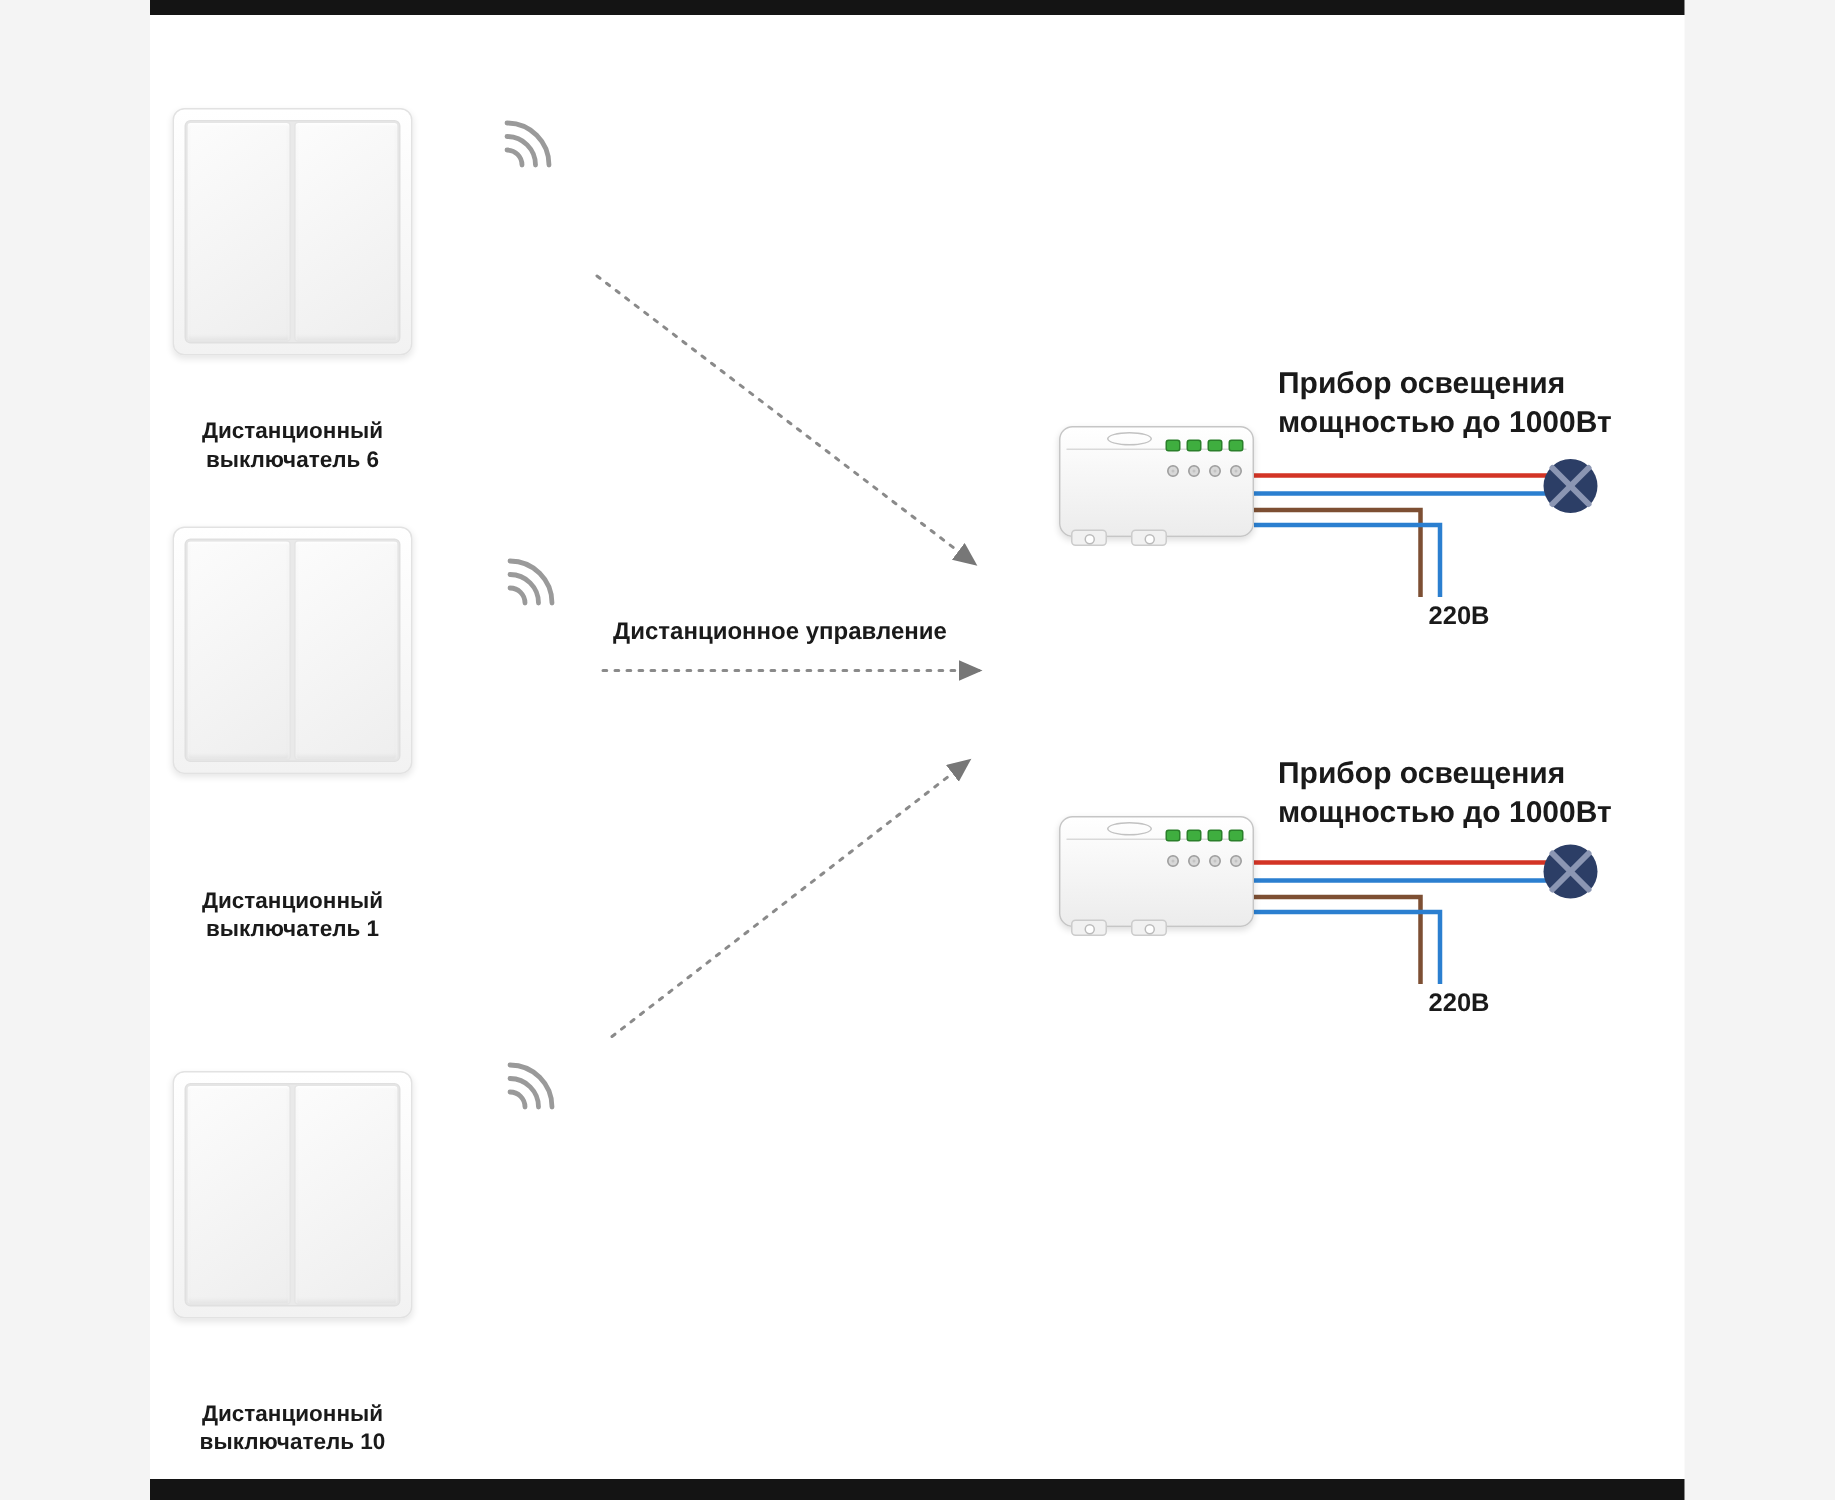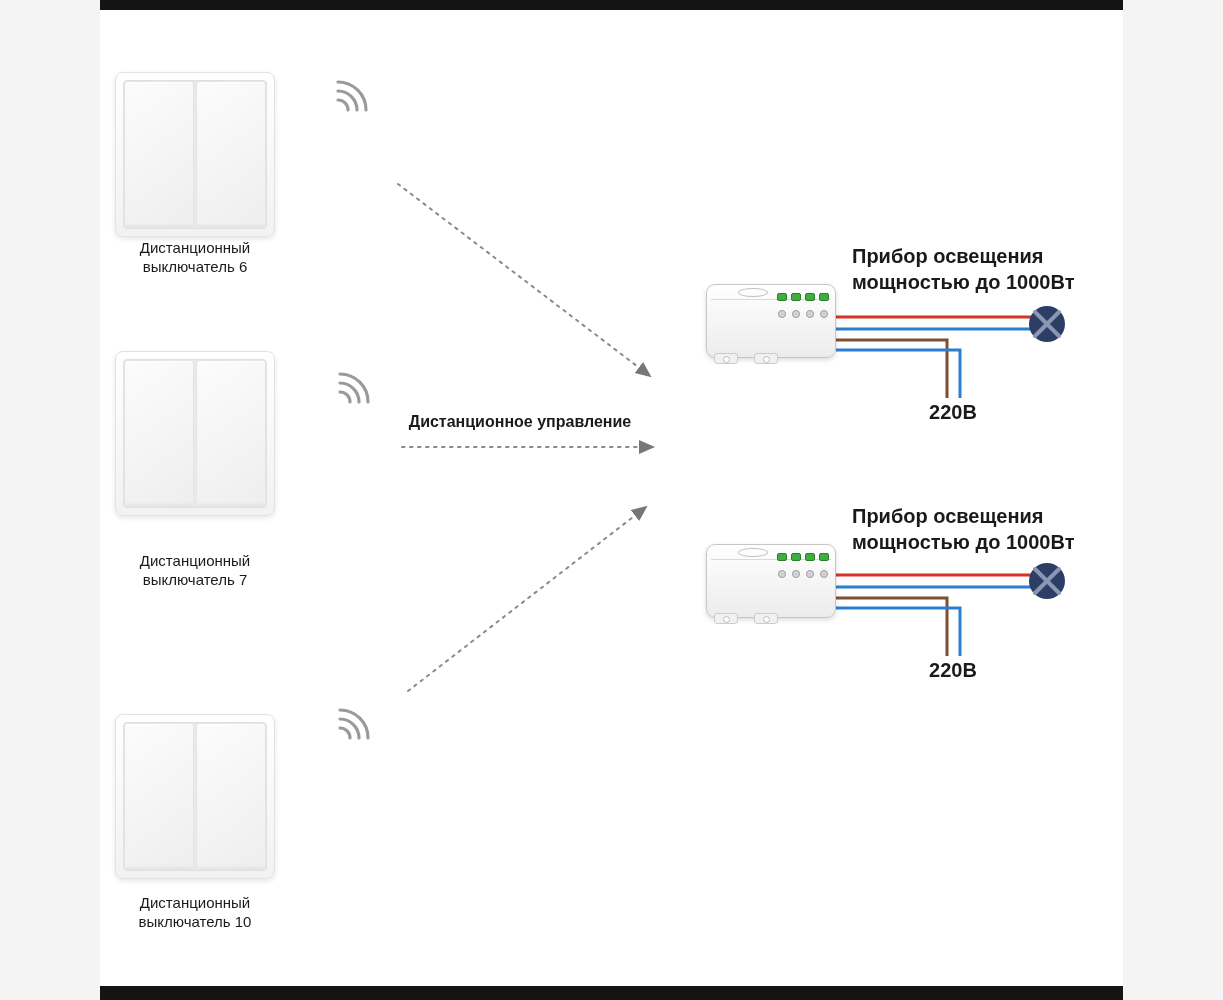--- a/index.html
+++ b/index.html
@@ -49,21 +49,21 @@
     border:1px solid #e0e0e0;
   }
   .rocker{
     flex:1;
     background:linear-gradient(145deg,#fcfcfc 0%,#eeeeee 100%);
     border:1px solid #e5e5e5;border-radius:3px;
     box-shadow:inset 0 1px 2px rgba(255,255,255,.9), inset 0 -2px 3px rgba(0,0,0,.05);
   }
   .switch-label{
     position:absolute;width:190px;text-align:center;
-    font-size:15px;font-weight:normal;color:var(--ink);line-height:19px;
+    font-size:15px;font-weight:bold;color:var(--ink);line-height:19px;margin-top:40px;
   }
   
   .relay{position:absolute;width:130px;height:74px;}
   .relay-body{
     position:absolute;inset:0;
     background:linear-gradient(180deg,#ffffff 0%,#ececec 100%);
     border:1px solid #c6c6c6;border-radius:9px;
     box-shadow:0 2px 5px rgba(0,0,0,.14);
   }
   .relay-topline{
@@ -101,22 +101,22 @@
   
   .center-label{
     position:absolute;left:400px;top:413px;width:240px;text-align:center;
     font-size:16px;font-weight:bold;color:var(--ink);
   }
   .fixture-title{
     position:absolute;width:270px;
     font-size:20px;font-weight:bold;color:var(--ink);line-height:26px;
   }
   .voltage-label{
-    position:absolute;width:80px;text-align:center;
-    font-size:20px;font-weight:bold;color:var(--ink);
+    position:absolute;width:80px;text-align:right;
+    font-size:17px;font-weight:bold;color:var(--ink);
   }
   
   .overlay{
     position:absolute;left:0;top:0;width:1223px;height:1000px;
     pointer-events:none;
   }
   .wifi-arc{stroke:#9a9a9a;stroke-width:3.2;fill:none;stroke-linecap:round;}
   .dotted-arrow{stroke:var(--arrow-gray);stroke-width:2;stroke-dasharray:2.5 5.5;stroke-linecap:round;fill:none;}
   .wire{fill:none;stroke-width:3;}
   .wire-red{stroke:var(--wire-red);}
@@ -190,21 +190,21 @@
   </div>
 
   <div class="switch-outer" style="left:115px;top:351px;">
     <div class="switch-inner">
       <div class="rocker"></div>
       <div class="rocker"></div>
     </div>
   </div>
   <div class="switch-label" style="left:100px;top:551px;">
     <div>Дистанционный</div>
-    <div>выключатель 7</div>
+    <div>выключатель 1</div>
   </div>
 
   <div class="switch-outer" style="left:115px;top:714px;">
     <div class="switch-inner">
       <div class="rocker"></div>
       <div class="rocker"></div>
     </div>
   </div>
   <div class="switch-label" style="left:100px;top:893px;">
     <div>Дистанционный</div>

